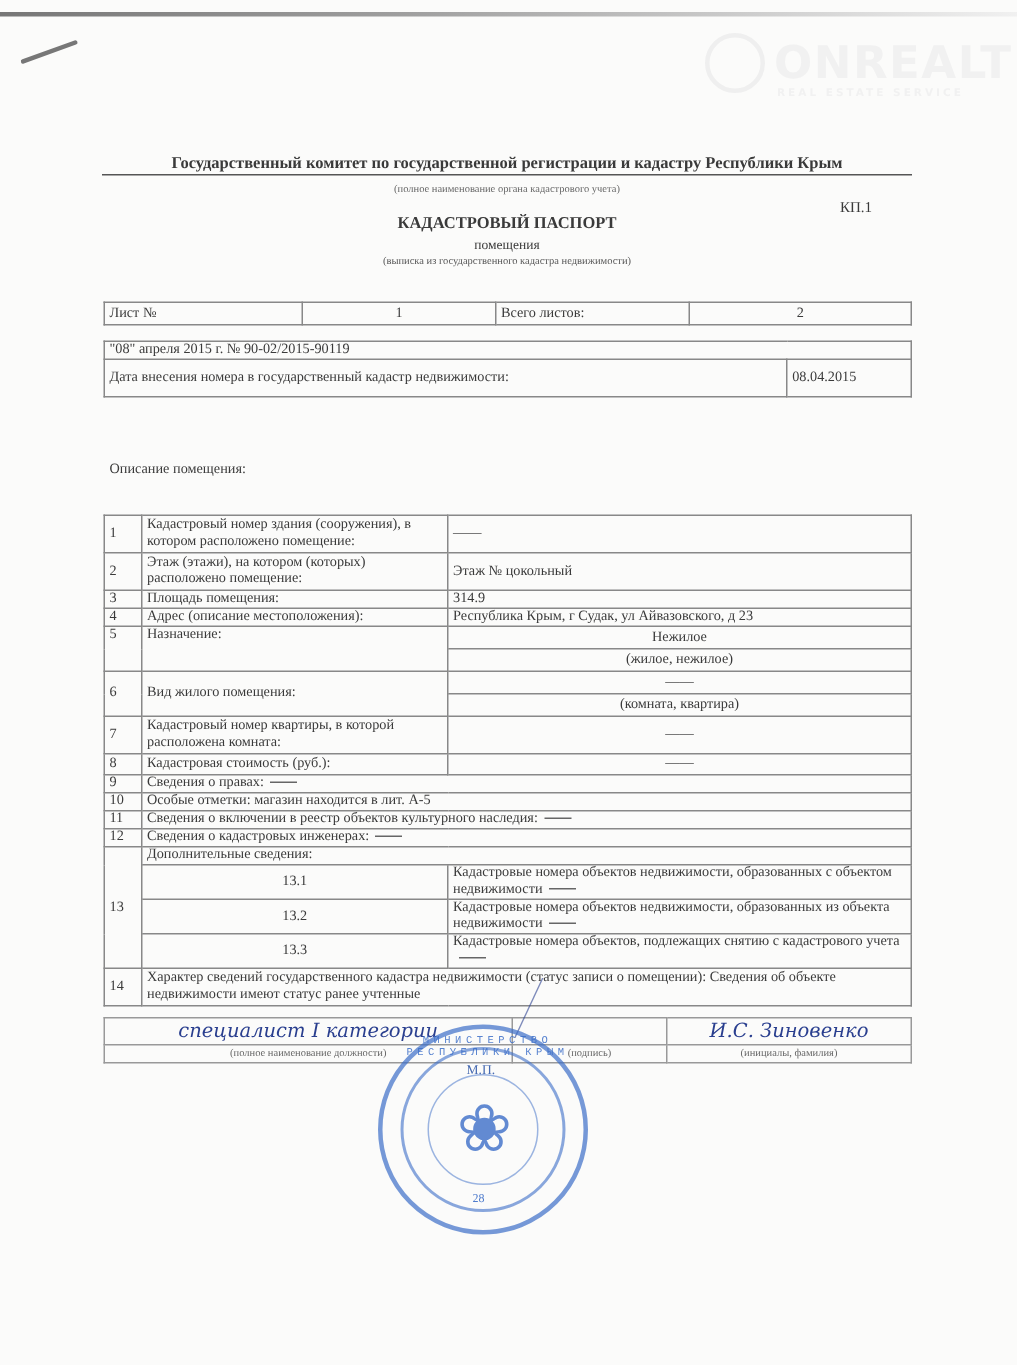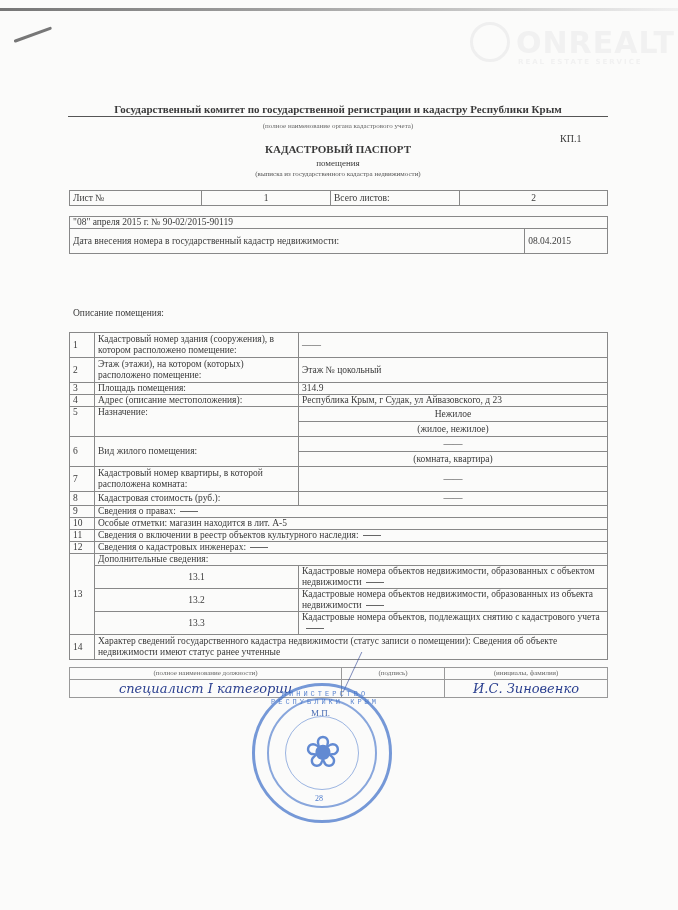--- a/index.html
+++ b/index.html
@@ -19,21 +19,21 @@
   .watermark .wm-sub { position: absolute; left: 48px; top: 36px; font-size: 7px; letter-spacing: 2px; }
 
   .org { position: absolute; left: 68px; top: 103px; width: 540px; text-align: center;
     font-size: 11px; font-weight: bold; border-bottom: 1px solid #555; padding-bottom: 1px; }
   .org-caption { position: absolute; left: 68px; top: 122px; width: 540px; text-align: center; font-size: 7px; color: #666; }
   .form-code { position: absolute; left: 560px; top: 133px; width: 48px; text-align: left; font-size: 10px; }
   .title { position: absolute; left: 68px; top: 143px; width: 540px; text-align: center; font-size: 11px; font-weight: bold; }
   .subtitle { position: absolute; left: 68px; top: 158px; width: 540px; text-align: center; font-size: 9px; }
   .subcaption { position: absolute; left: 68px; top: 170px; width: 540px; text-align: center; font-size: 7px; color: #555; }
 
-  table { border-collapse: collapse; position: absolute; font-size: 9.5px; }
+  table { border-collapse: collapse; position: absolute; font-size: 9.5px; margin-top: 11px; }
   td { border: 1px solid #888; padding: 0 3px; vertical-align: middle; line-height: 11px; }
   .center { text-align: center; }
 
   .t-sheet { left: 69px; top: 190px; width: 539px; }
   .t-sheet td { height: 14px; }
 
   .t-head { left: 69px; top: 216px; width: 539px; }
   .t-head td { height: 11px; }
 
   .desc-label { position: absolute; left: 73px; top: 308px; font-size: 9.5px; }
@@ -187,28 +187,28 @@
   <tr>
     <td class="num" style="height:24px">14</td>
     <td colspan="4">Характер сведений государственного кадастра недвижимости (статус записи о помещении): Сведения об объекте недвижимости имеют статус ранее учтенные</td>
   </tr>
 </tbody>
   </table>
 
 <table class="t-sign">
   <tbody>
       <tr>
+    <td class="sig" style="width:265px">специалист I категории</td>
+    <td style="width:96px"></td>
+    <td class="sig">И.С. Зиновенко</td>
+  </tr>
+  <tr>
     <td class="cap">(полное наименование должности)</td>
     <td class="cap">(подпись)</td>
     <td class="cap">(инициалы, фамилия)</td>
-  </tr>
-  <tr>
-    <td class="sig" style="width:265px">специалист I категории</td>
-    <td style="width:96px"></td>
-    <td class="sig">И.С. Зиновенко</td>
   </tr>
 </tbody>
   </table>
 
 <div class="signature-stroke"></div>
 
 <div class="stamp">
   <div class="ring2"></div>
   <div class="ring3"></div>
   <div class="arc">МИНИСТЕРСТВО РЕСПУБЛИКИ КРЫМ</div>

